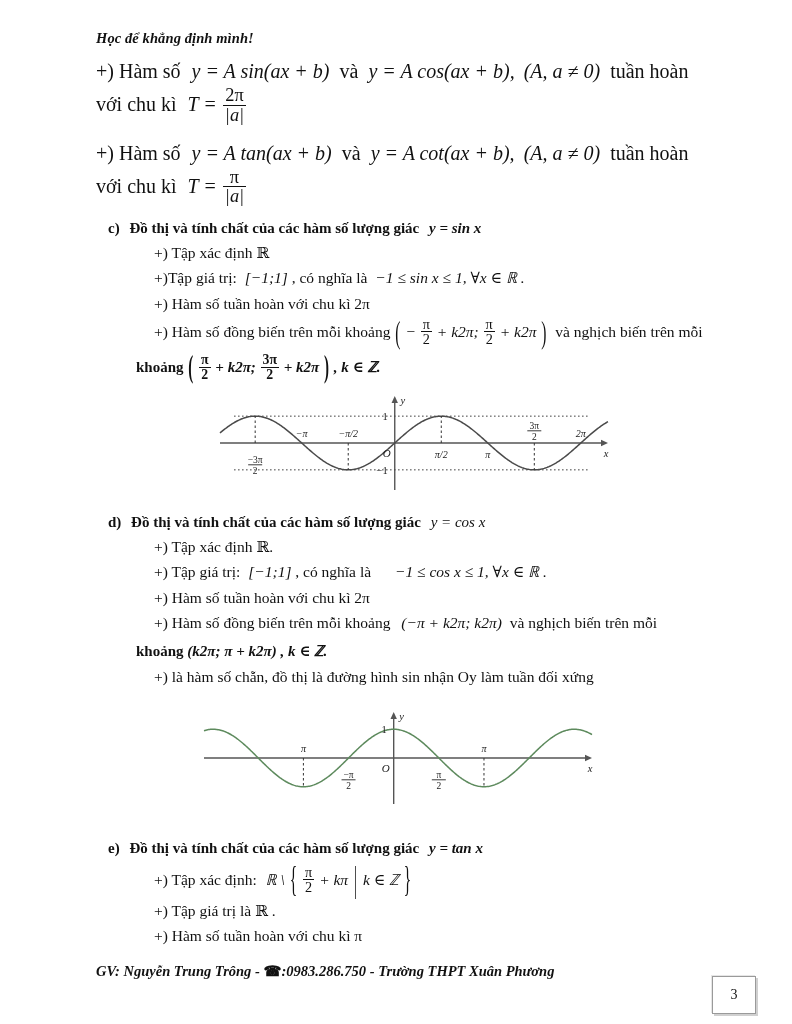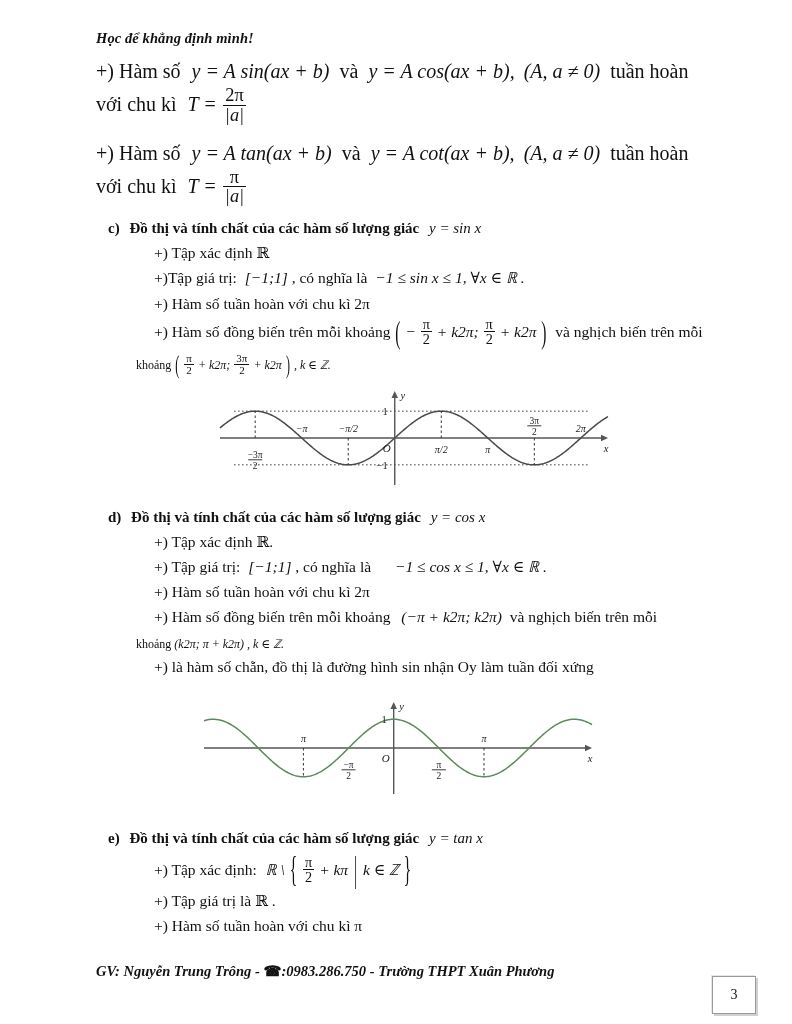--- a/index.html
+++ b/index.html
@@ -89,24 +89,25 @@
     padding-left: 28px;
     text-indent: -16px;
   }
   .bullet {
     font-size: 15.5px;
     line-height: 1.5;
     padding-left: 58px;
     margin: 2px 0;
   }
   .cont {
-    font-size: 12px;
+    font-size: 15px;
     line-height: 1.5;
     padding-left: 40px;
     margin: 6px 0 2px 0;
+    font-weight: bold;
   }
 
   .figwrap { position: relative; width: 622px; }
 
   footer.foot {
     position: absolute;
     left: 96px;
     bottom: 44px;
     font-weight: bold;
     font-style: italic;
@@ -160,21 +161,21 @@
       <span class="math" style="margin-left:6px">T =</span>
       <span class="frac">
         <span class="num mr">π</span>
         <span class="den mi">|a|</span>
       </span>
     </div>
 
     <div class="sec-title">
       <span>c)</span>
       <span style="margin-left:6px">Đồ thị và tính chất của các hàm số lượng giác</span>
-      <span class="math" style="font-weight:normal;margin-left:6px">y = sin x</span>
+      <span class="math" style="font-weight:bold;margin-left:6px">y = sin x</span>
     </div>
 
     <div class="bullet">+) Tập xác định ℝ</div>
 
     <div class="bullet">
       <span>+)Tập giá trị:</span>
       <span class="math" style="margin-left:4px">[−1;1]</span>
       <span>, có nghĩa là</span>
       <span class="math" style="margin-left:4px">−1 ≤ sin x ≤ 1, ∀x ∈ ℝ .</span>
     </div>
@@ -304,21 +305,21 @@
             <text x="191.68888888888887" y="74" text-anchor="end" font-family="&quot;Liberation Serif&quot;, serif" font-size="11" font-style="italic" fill="#222">O</text>
             <text x="392" y="74" text-anchor="middle" font-family="&quot;Liberation Serif&quot;, serif" font-size="10.5" font-style="italic" fill="#222">x</text>
             <text x="203.68888888888887" y="22" text-anchor="middle" font-family="&quot;Liberation Serif&quot;, serif" font-size="10.5" font-style="italic" fill="#222">y</text>
           </g>
       </svg>
     </div>
 
     <div class="sec-title" style="margin-top:22px">
       <span>e)</span>
       <span style="margin-left:6px">Đồ thị và tính chất của các hàm số lượng giác</span>
-      <span class="math" style="font-weight:normal;margin-left:6px">y = tan x</span>
+      <span class="math" style="font-weight:bold;margin-left:6px">y = tan x</span>
     </div>
 
     <div class="bullet" style="line-height:2.2;margin-top:6px">
       <span>+) Tập xác định:</span>
       <span class="math" style="margin-left:5px">ℝ \</span>
       <span class="brace">{</span>
       <span class="frac">
         <span class="num mr">π</span>
         <span class="den mr">2</span>
       </span>

